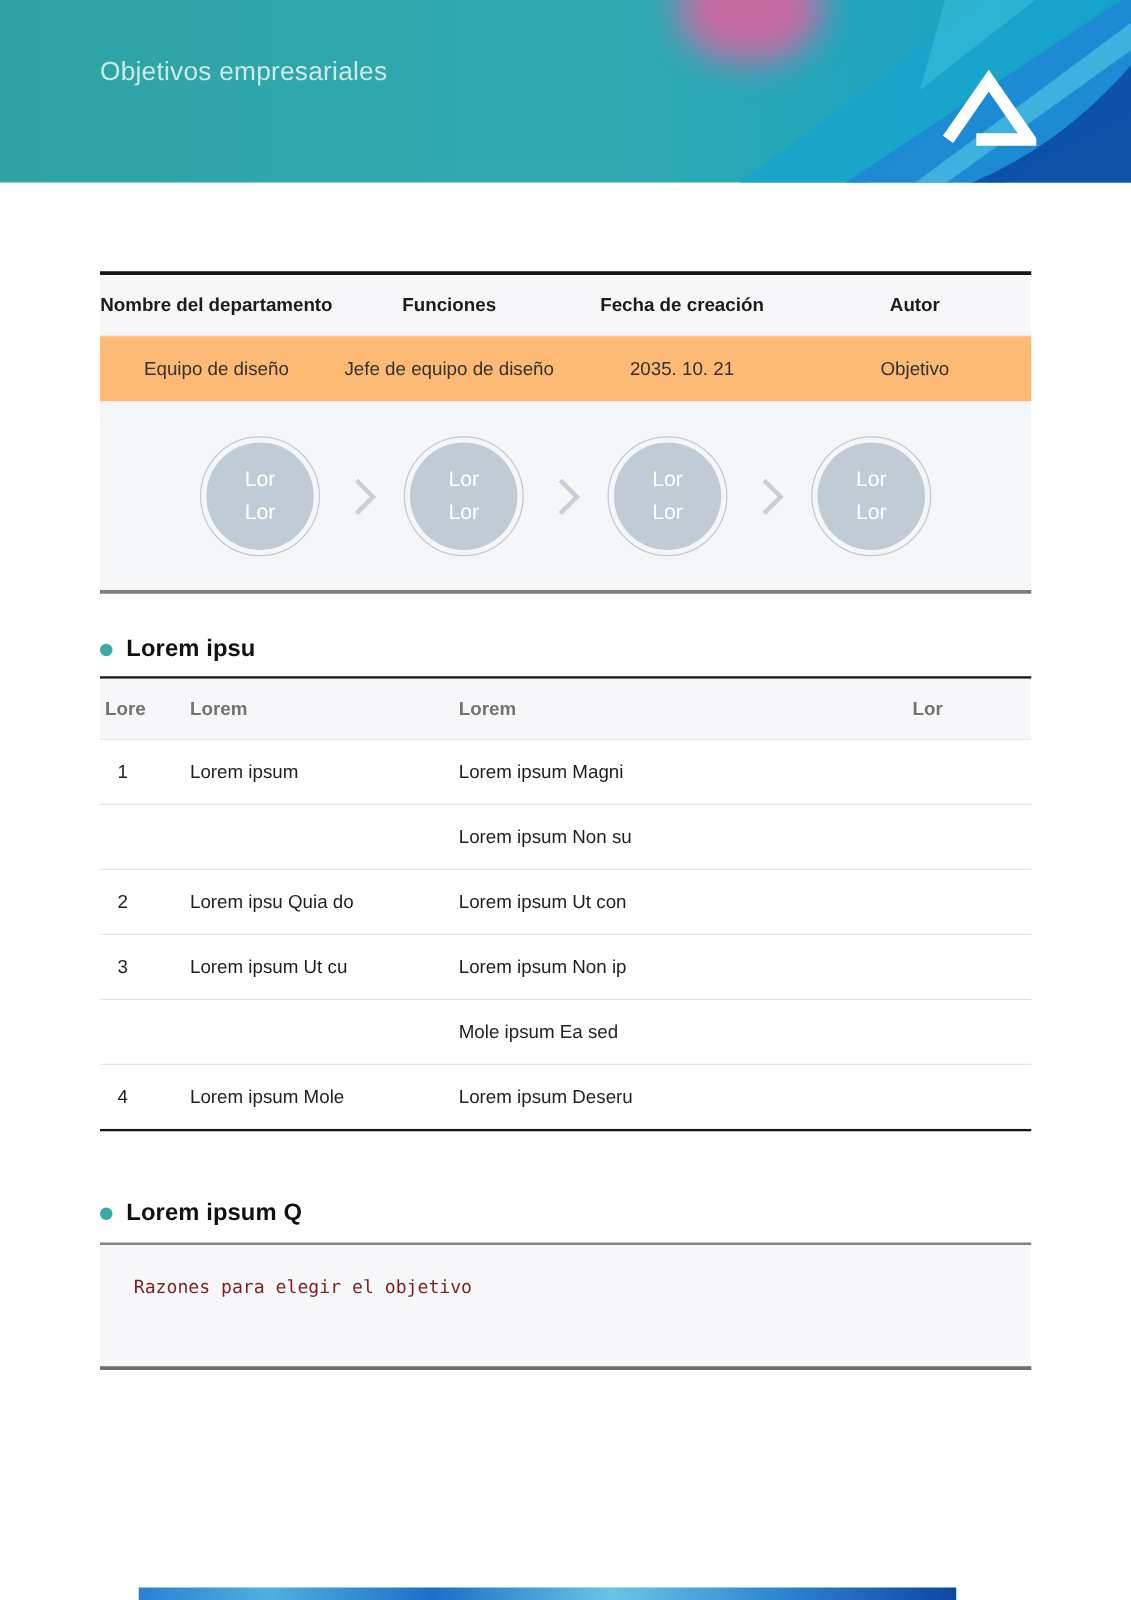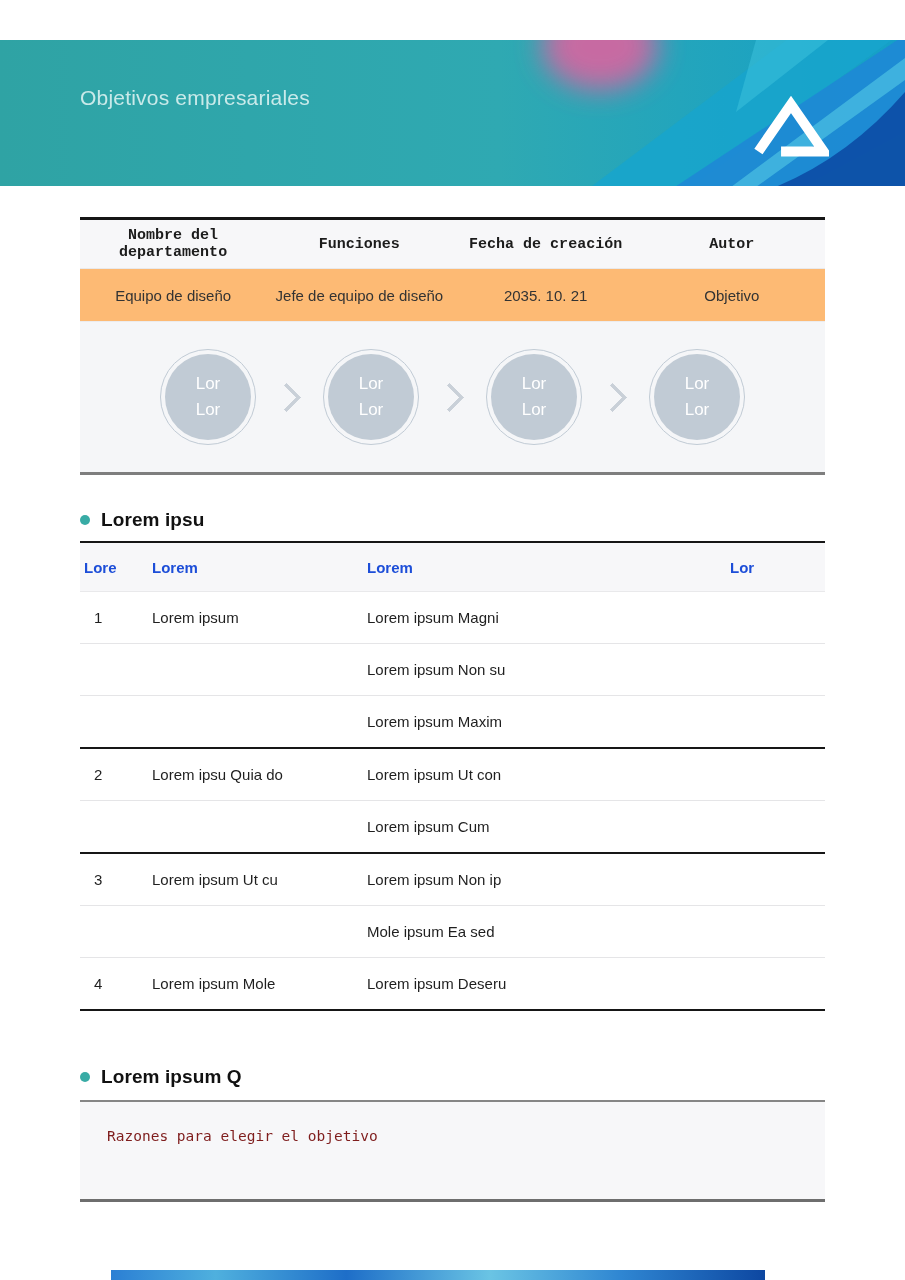--- a/index.html
+++ b/index.html
@@ -5,34 +5,34 @@
   html,body{margin:0;padding:0;}
   body{
     width:905px;height:1280px;
     font-family:"Liberation Sans", sans-serif;
     background:#ffffff;
     -webkit-font-smoothing:antialiased;
   }
   .page{position:relative;width:905px;height:1280px;overflow:hidden;background:#fff;}
 
   
-  .hdr{position:relative;width:905px;height:146px;overflow:hidden;margin-top:40px;}
+  .hdr{position:relative;width:905px;height:146px;overflow:hidden;}
   .hdr svg.deco{position:absolute;inset:0;display:block;}
   .hdr-text{position:absolute;left:80px;top:46px;z-index:3;}
   .hdr-sub{font-size:21px;font-weight:400;color:rgba(228,246,245,0.85);letter-spacing:0.2px;margin:0 0 6px 0;}
   .hdr-title{font-size:30px;font-weight:700;color:#ffffff;letter-spacing:0.2px;margin:0;}
   .logo{position:absolute;right:76px;top:55px;z-index:3;}
 
   
   .main{position:absolute;left:80px;top:170px;width:745px;}
 
   
   .info-table{margin-top:47px;border-top:3px solid #161616;font-size:15px;}
   .info-head,.info-row{display:grid;grid-template-columns:repeat(4,1fr);align-items:center;text-align:center;}
-  .info-head{background:#f7f7f9;height:48px;font-weight:700;color:#1c1c1c;border-bottom:1px solid #e9e9eb;font-family:Liberation Mono, monospace;}
+  .info-head{background:#f7f7f9;height:48px;font-weight:700;color:#1c1c1c;border-bottom:1px solid #e9e9eb;}
   .info-row{height:52px;color:#333;background:#fdba74;}
 
   
   .process{background:#f5f6f8;height:150px;border-top:1px solid #ececee;border-bottom:3px solid #7e7e7e;
            display:flex;align-items:center;justify-content:center;gap:18px;}
   .ring{border:1px solid #c1cbd5;border-radius:50%;padding:4px;background:transparent;}
   .circ{width:86px;height:86px;border-radius:50%;background:#c1cbd5;color:#fff;
         display:flex;flex-direction:column;align-items:center;justify-content:center;
         font-size:17px;line-height:26px;}
   .chev{width:17px;height:17px;border-top:4px solid #c9d0d8;border-right:4px solid #c9d0d8;
@@ -41,21 +41,21 @@
   
   .sec{display:flex;align-items:center;gap:11px;}
   .sec .dot{width:10px;height:10px;border-radius:50%;background:#38aba5;flex:0 0 auto;}
   .sec h2{font-size:19px;font-weight:700;color:#111;margin:0;letter-spacing:0.1px;}
   .sec1{margin-top:34px;}
   .sec2{margin-top:55px;}
 
   
   .goals{margin-top:10px;border-top:2.5px solid #161616;border-bottom:2.5px solid #161616;font-size:15px;}
   .g-head,.g-row{display:grid;grid-template-columns:68px 215px 1fr 95px;align-items:center;}
-  .g-head{background:#f7f7f9;height:48px;font-weight:700;color:#1d4ed8;border-bottom:1px solid #e9e9eb;}
+  .g-head{background:#f7f7f9;height:48px;font-weight:700;color:#737373;border-bottom:1px solid #e9e9eb;}
   .g-row{height:51px;color:#1f1f1f;background:#fff;}
   .g-head > div, .g-row > div{padding-left:4px;}
   .g-row .num{padding-left:14px;}
   .g-head .c4, .g-row .c4{padding-left:0;}
   .div-light{border-bottom:1px solid #e5e5e7;}
   .div-dark{border-bottom:2px solid #161616;}
 
   
   .reasons{margin-top:12px;background:#f7f7f9;border-top:2px solid #868686;border-bottom:3px solid #6e6e6e;
            height:97px;box-sizing:content-box;}
@@ -166,36 +166,24 @@
         <div>Lorem ipsum</div>
         <div>Lorem ipsum Magni</div>
         <div class="c4"></div>
       </div>
       <div class="g-row div-light">
         <div class="num"></div>
         <div></div>
         <div>Lorem ipsum Non su</div>
         <div class="c4"></div>
       </div>
-      <div class="g-row div-dark">
-        <div class="num"></div>
-        <div></div>
-        <div>Lorem ipsum Maxim</div>
-        <div class="c4"></div>
-      </div>
       <div class="g-row div-light">
         <div class="num">2</div>
         <div>Lorem ipsu Quia do</div>
         <div>Lorem ipsum Ut con</div>
-        <div class="c4"></div>
-      </div>
-      <div class="g-row div-dark">
-        <div class="num"></div>
-        <div></div>
-        <div>Lorem ipsum Cum</div>
         <div class="c4"></div>
       </div>
       <div class="g-row div-light">
         <div class="num">3</div>
         <div>Lorem ipsum Ut cu</div>
         <div>Lorem ipsum Non ip</div>
         <div class="c4"></div>
       </div>
       <div class="g-row div-light">
         <div class="num"></div>

